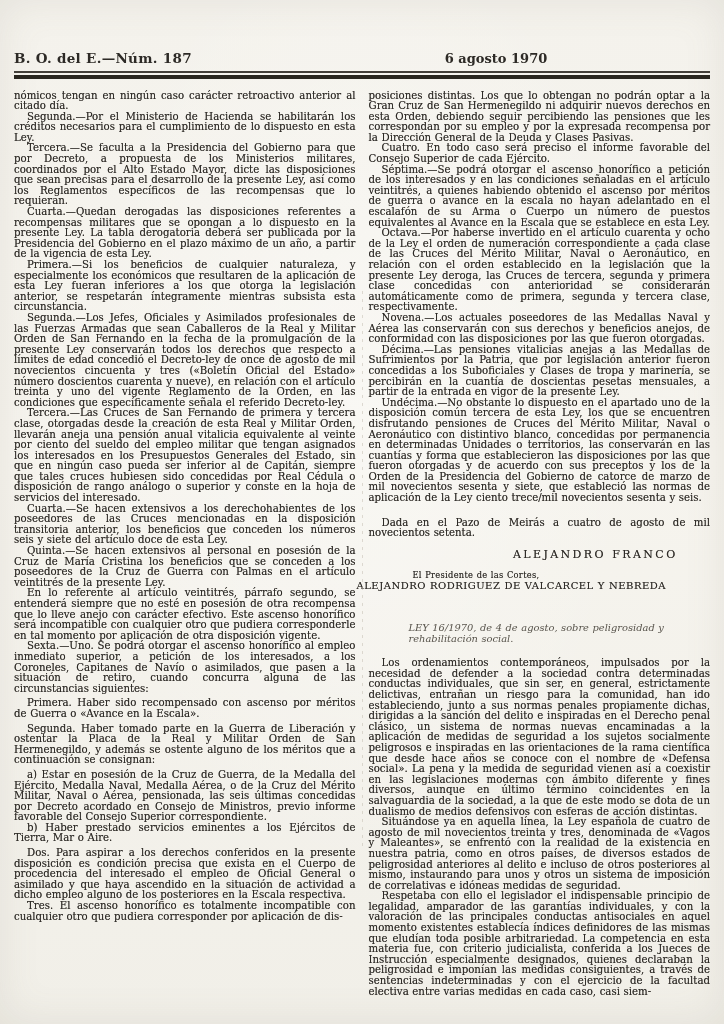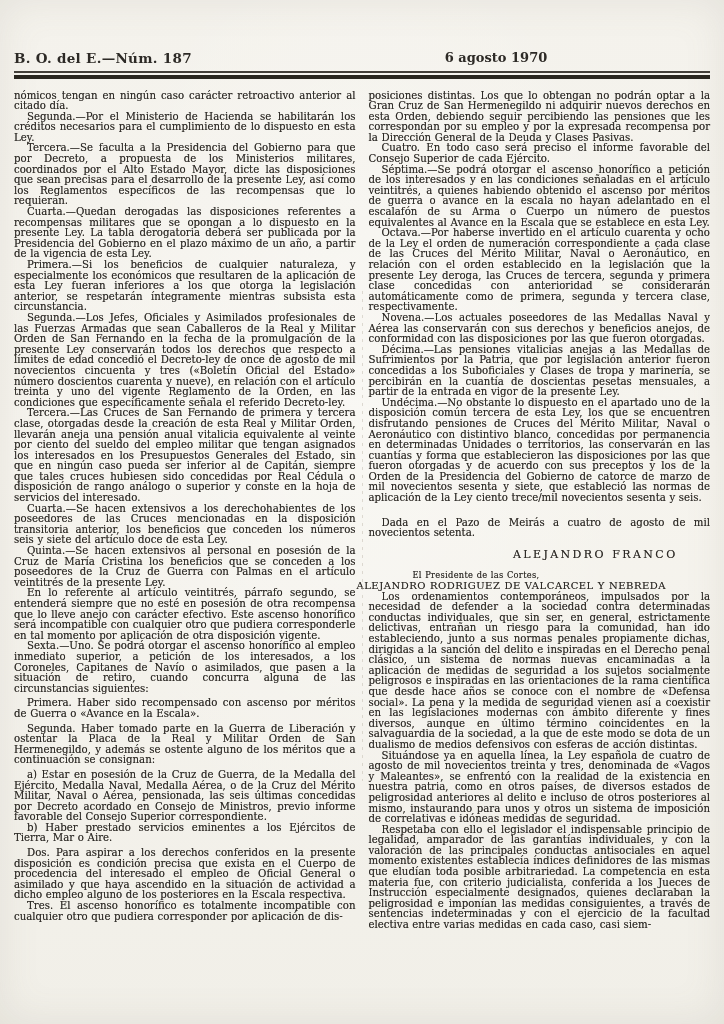--- a/index.html
+++ b/index.html
@@ -20,21 +20,21 @@
     position: relative;
     width: 696px;
     padding: 0 14px;
     box-shadow: inset 0 0 40px rgba(120,112,98,0.12);
     min-height: 1024px;
     box-sizing: content-box;
   }
   
   .masthead {
     display: flex;
-    align-items: flex-start;
+    align-items: center;
     padding-top: 50px;
     font-weight: bold;
   }
   .h-issue { flex: 1; font-size: 13.5px; letter-spacing: 0.3px; white-space: nowrap; }
   .h-date  { flex: 1; font-size: 13px; text-align: center; transform: translateX(-40px); white-space: nowrap; }
   .h-page  { flex: 1; font-size: 14px; text-align: right; white-space: nowrap; }
   .rule-thin  { height: 1.5px; background: #44403a; margin-top: 5px; }
   .rule-thick { height: 4px;  background: #29261f; margin-top: 2px; }
   
   .columns {
@@ -137,18 +137,19 @@
         <p class="para">Cuatro. En todo caso será preciso el informe favorable del Consejo Superior de cada Ejército.</p>
         <p class="para">Séptima.—Se podrá otorgar el ascenso honorífico a petición de los interesados y en las condiciones señaladas en el artículo veintitrés, a quienes habiendo obtenido el ascenso por méritos de guerra o avance en la escala no hayan adelantado en el escalafón de su Arma o Cuerpo un número de puestos equivalentes al Avance en la Escala que se establece en esta Ley.</p>
         <p class="para">Octava.—Por haberse invertido en el artículo cuarenta y ocho de la Ley el orden de numeración correspondiente a cada clase de las Cruces del Mérito Militar, Naval o Aeronáutico, en relación con el orden establecido en la legislación que la presente Ley deroga, las Cruces de tercera, segunda y primera clase concedidas con anterioridad se considerarán automáticamente como de primera, segunda y tercera clase, respectivamente.</p>
         <p class="para">Novena.—Los actuales poseedores de las Medallas Naval y Aérea las conservarán con sus derechos y beneficios anejos, de conformidad con las disposiciones por las que fueron otorgadas.</p>
         <p class="para">Décima.—Las pensiones vitalicias anejas a las Medallas de Sufrimientos por la Patria, que por legislación anterior fueron concedidas a los Suboficiales y Clases de tropa y marinería, se percibirán en la cuantía de doscientas pesetas mensuales, a partir de la entrada en vigor de la presente Ley.</p>
         <p class="para">Undécima.—No obstante lo dispuesto en el apartado uno de la disposición común tercera de esta Ley, los que se encuentren disfrutando pensiones de Cruces del Mérito Militar, Naval o Aeronáutico con distintivo blanco, concedidas por permanencia en determinadas Unidades o territorios, las conservarán en las cuantías y forma que establecieron las disposiciones por las que fueron otorgadas y de acuerdo con sus preceptos y los de la Orden de la Presidencia del Gobierno de catorce de marzo de mil novecientos sesenta y siete, que estableció las normas de aplicación de la Ley ciento trece/mil novecientos sesenta y seis.</p>
         <p class="para gap-lg">Dada en el Pazo de Meirás a cuatro de agosto de mil novecientos setenta.</p>
         <div class="franco">ALEJANDRO FRANCO</div>
         <div class="cortes-title">El Presidente de las Cortes,</div>
         <div class="cortes-name">ALEJANDRO RODRIGUEZ DE VALCARCEL Y NEBREDA</div>
+        <div class="law-title">LEY 16/1970, de 4 de agosto, sobre peligrosidad y rehabilitación social.</div>
         <p class="para">Los ordenamientos contemporáneos, impulsados por la necesidad de defender a la sociedad contra determinadas conductas individuales, que sin ser, en general, estrictamente delictivas, entrañan un riesgo para la comunidad, han ido estableciendo, junto a sus normas penales propiamente dichas, dirigidas a la sanción del delito e inspiradas en el Derecho penal clásico, un sistema de normas nuevas encaminadas a la aplicación de medidas de seguridad a los sujetos socialmente peligrosos e inspiradas en las orientaciones de la rama científica que desde hace años se conoce con el nombre de «Defensa social». La pena y la medida de seguridad vienen así a coexistir en las legislaciones modernas con ámbito diferente y fines diversos, aunque en último término coincidentes en la salvaguardia de la sociedad, a la que de este modo se dota de un dualismo de medios defensivos con esferas de acción distintas.</p>
         <p class="para">Situándose ya en aquella línea, la Ley española de cuatro de agosto de mil novecientos treinta y tres, denominada de «Vagos y Maleantes», se enfrentó con la realidad de la existencia en nuestra patria, como en otros países, de diversos estados de peligrosidad anteriores al delito e incluso de otros posteriores al mismo, instaurando para unos y otros un sistema de imposición de correlativas e idóneas medidas de seguridad.</p>
         <p class="para">Respetaba con ello el legislador el indispensable principio de legalidad, amparador de las garantías individuales, y con la valoración de las principales conductas antisociales en aquel momento existentes establecía índices definidores de las mismas que eludían toda posible arbitrariedad. La competencia en esta materia fue, con criterio judicialista, conferida a los Jueces de Instrucción especialmente designados, quienes declaraban la peligrosidad e imponían las medidas consiguientes, a través de sentencias indeterminadas y con el ejercicio de la facultad electiva entre varias medidas en cada caso, casi siem-</p>
       </section>
   </main>
 </div>
 
 </body></html>

